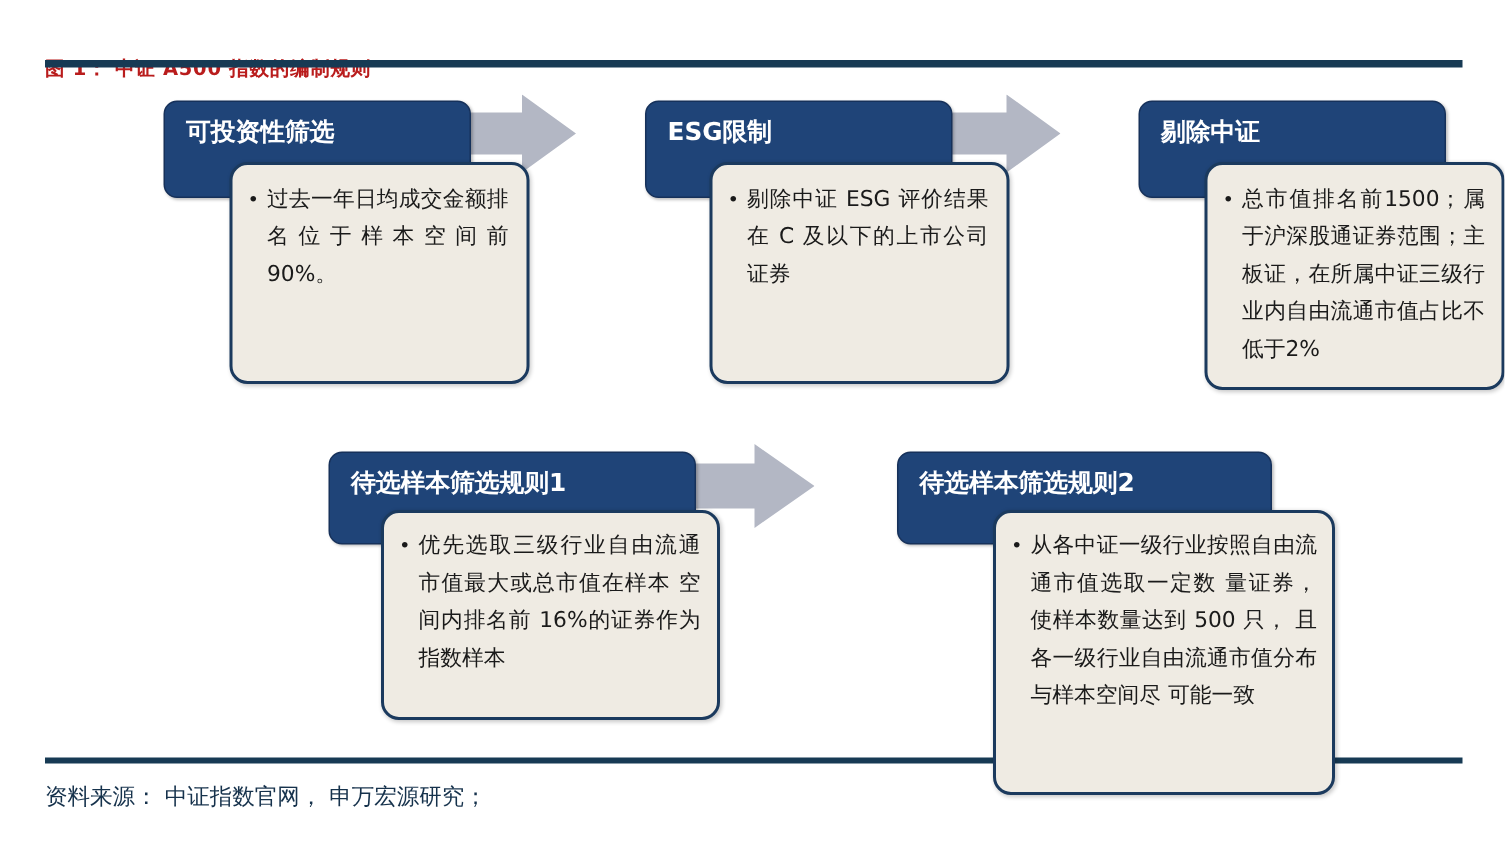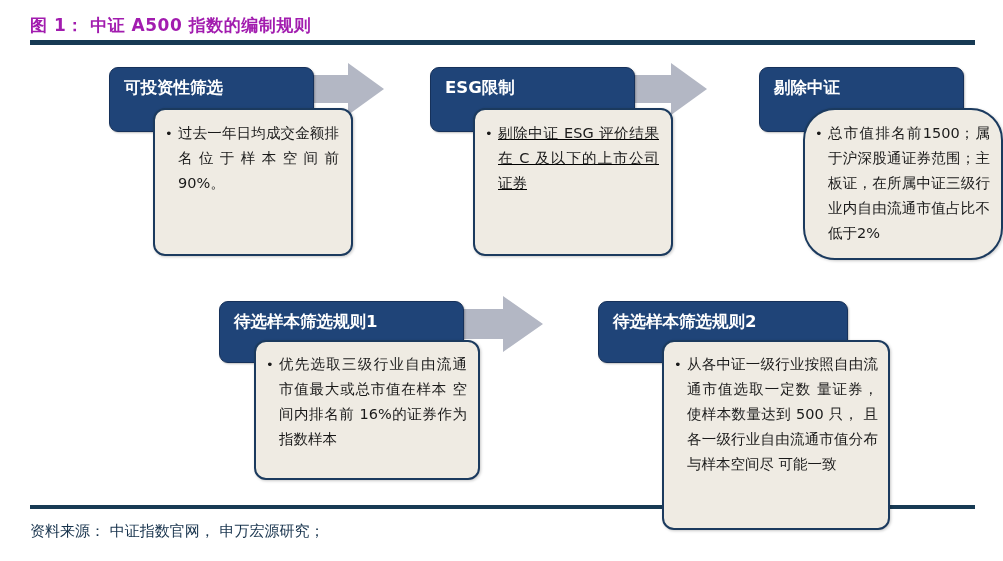--- a/index.html
+++ b/index.html
@@ -16,26 +16,27 @@
   }
 
   
   #figure-header {
     position: absolute;
     left: 30px;
     top: 12px;
     width: 945px;
   }
   #figure-title {
-    font-size: 17px;
+    font-size: 13px;
     font-weight: bold;
-    color: #a21caf;
+    color: #b91c1c;
     letter-spacing: 0.5px;
     line-height: 26px;
     white-space: nowrap;
+    margin-top: 22px;
   }
   .rule-top {
     position: absolute;
     left: 30px;
     top: 40px;
     width: 945px;
     height: 5px;
     background: #173a54;
   }
 
@@ -164,32 +165,32 @@
       <ul>
         <li>过去一年日均成交金额排名位于样本空间前90%。</li>
       </ul>
     </div>
   </div>
 
   <div class="node">
     <div class="node-header" style="left:382px; top:22px; width:205px; height:65px;">
       <span>ESG限制</span>
     </div>
-    <div class="node-body" style="left:425px; top:63px; width:200px; height:148px; padding:11px 12px 0 8px;text-decoration:underline;">
+    <div class="node-body" style="left:425px; top:63px; width:200px; height:148px; padding:11px 12px 0 8px;">
       <ul>
         <li>剔除中证 ESG 评价结果在 C 及以下的上市公司证券</li>
       </ul>
     </div>
   </div>
 
   <div class="node">
     <div class="node-header" style="left:711px; top:22px; width:205px; height:65px;">
       <span>剔除中证</span>
     </div>
-    <div class="node-body" style="left:755px; top:63px; width:200px; height:152px; padding:11px 11px 0 8px;border-radius:32px;">
+    <div class="node-body" style="left:755px; top:63px; width:200px; height:152px; padding:11px 11px 0 8px;">
       <ul>
         <li>总市值排名前1500；属于沪深股通证券范围；主板证，在所属中证三级行业内自由流通市值占比不低于2%</li>
       </ul>
     </div>
   </div>
 
   <div class="node">
     <div class="node-header" style="left:160px; top:256px; width:245px; height:62px;margin-left:11px;">
       <span>待选样本筛选规则1</span>
     </div>

